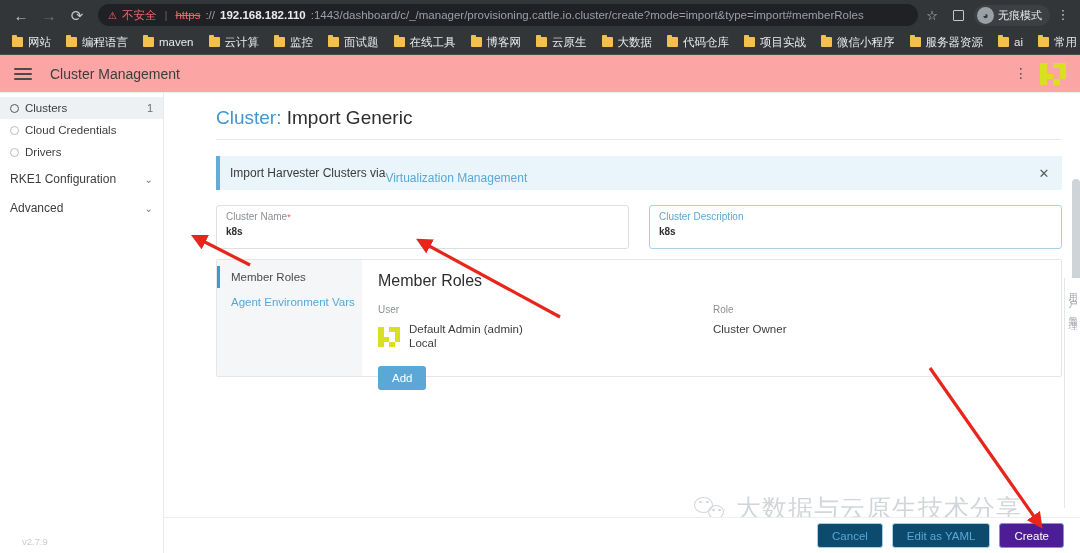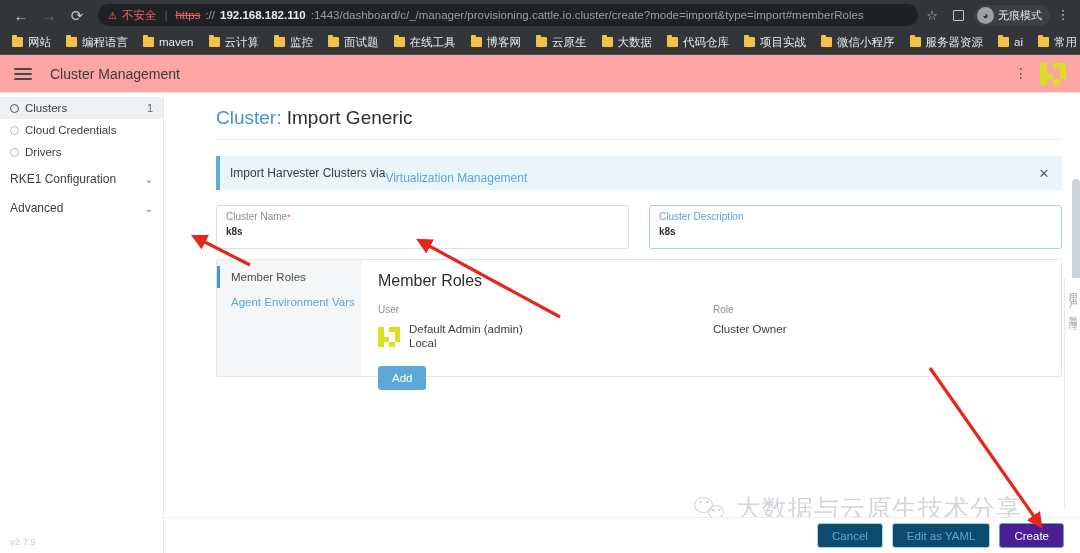--- a/index.html
+++ b/index.html
@@ -99,21 +99,21 @@
     width: 9px; height: 9px; border-radius: 50%; border: 1.3px solid #555;
     flex: 0 0 auto; position: relative;
   }
   .nav-item.sub .globe { border-color: #b6bdc2; }
   .nav-item .count { margin-left: auto; font-size: 11px; color: #6c6c6c; }
   .nav-group {
     display: flex; align-items: center; height: 26px; padding: 0 10px;
     font-size: 12px; color: #3d3d3d; margin-top: 3px;
   }
   .nav-group .chev { margin-left: auto; color: #7a7a7a; font-size: 10px; }
-  .version { position: absolute; bottom: 6px; left: 10px; font-size: 9.5px; color: #c7ccd1; }
+  .version { position: absolute; bottom: 6px; left: 22px; font-size: 9.5px; color: #c7ccd1; }
 
   
   .main { flex: 1; position: relative; background: #fff; overflow: hidden; }
   .main-inner { padding: 14px 18px 0 14px; }
   .page-title { font-size: 19px; color: #2e2e2e; margin-bottom: 10px; }
   .page-title .lead { color: #3d98d3; }
   .title-rule { height: 1px; background: #e6e8ea; margin: 0 0 16px 0; }
 
   .banner {
     background: #e9f4fb; border-left: 4px solid #5fadd9; height: 34px;

